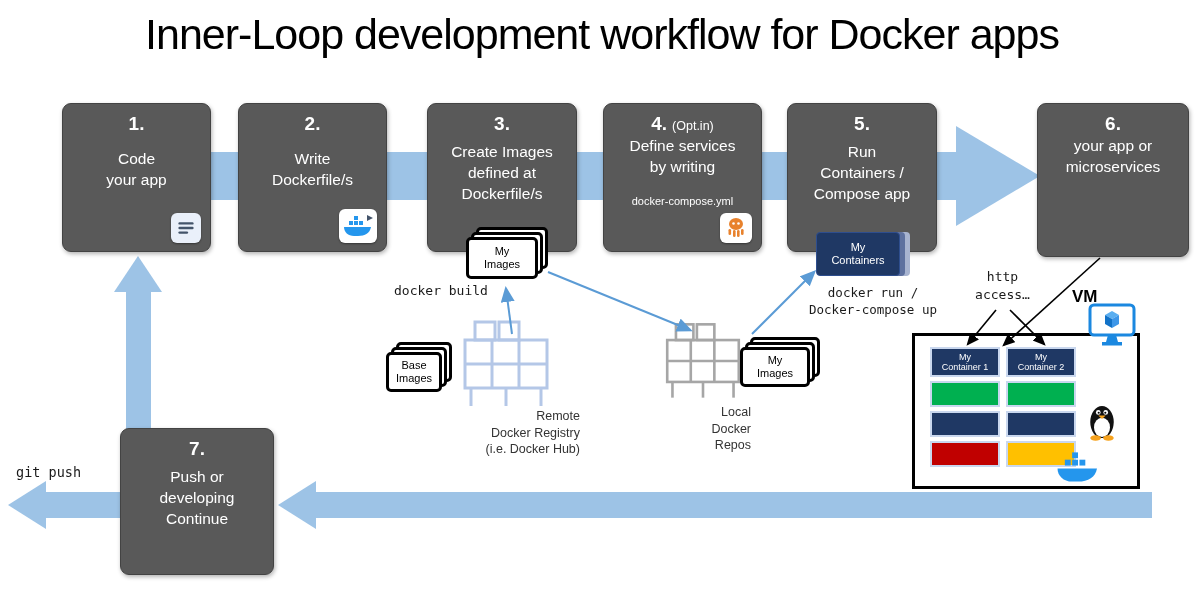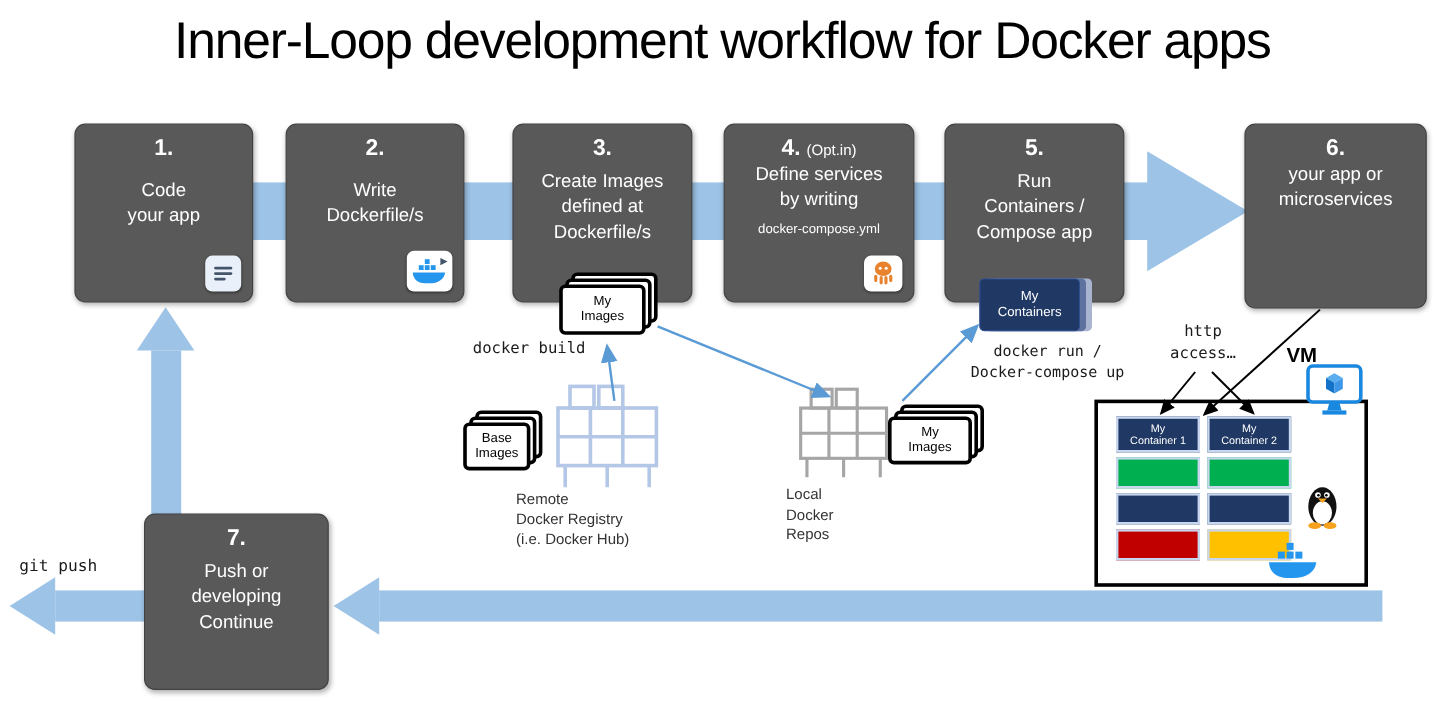--- a/index.html
+++ b/index.html
@@ -19,21 +19,21 @@
   
   .step{position:absolute;background:#595959;border:1px solid #434343;border-radius:9px;
         color:#fff;text-align:center;z-index:2;box-shadow:1px 2px 4px rgba(0,0,0,.3);}
   .step .num{font-size:19px;font-weight:700;margin-top:9px;}
   .step .numrow{display:flex;justify-content:center;align-items:baseline;gap:5px;margin-top:9px;}
   .step .numrow .num{margin-top:0;}
   .step .opt{font-size:12.5px;font-weight:400;}
   .step .line{font-size:15.5px;line-height:21px;}
   .step .line.gap{margin-top:13px;}
   .step .line.gap-sm{margin-top:6px;}
-  .step .tiny{font-size:11px;margin-top:8px;}
+  .step .tiny{font-size:11px;margin-top:18px;}
   .box-icon{position:absolute;right:9px;bottom:8px;background:#fff;border-radius:6px;
             display:flex;align-items:center;justify-content:center;box-shadow:0 1px 2px rgba(0,0,0,.4);}
 
   
   .stack{position:absolute;z-index:3;}
   .stack .sheet{position:absolute;background:#fff;border:3px solid #000;border-radius:5px;width:100%;height:100%;box-sizing:border-box;}
   .stack .b2{left:10px;top:-10px;}
   .stack .b1{left:5px;top:-5px;}
   .stack .front{left:0;top:0;display:flex;flex-direction:column;align-items:center;justify-content:center;}
   .stack .front div{font-size:11px;line-height:13px;color:#000;}
@@ -43,21 +43,21 @@
   .cstack .csheet{position:absolute;width:100%;height:100%;border-radius:4px;box-sizing:border-box;}
   .cstack .cb2{left:10px;top:0;background:#A8B4D0;}
   .cstack .cb1{left:5px;top:0;background:#5E719F;}
   .cstack .cfront{left:0;top:0;background:#1F3864;border:1px solid #2E4E8E;display:flex;flex-direction:column;
                   align-items:center;justify-content:center;}
   .cstack .cfront div{font-size:11px;line-height:13px;color:#fff;}
 
   .mono{position:absolute;font-family:"DejaVu Sans Mono",monospace;font-size:13px;color:#1a1a1a;z-index:3;}
 
   .shelf{position:absolute;z-index:1;}
-  .shelf-label{position:absolute;text-align:left;font-size:12.5px;line-height:16.5px;color:#333;z-index:2;}
+  .shelf-label{position:absolute;text-align:right;font-size:12.5px;line-height:16.5px;color:#333;z-index:2;}
 
   
   .vmbox{position:absolute;left:912px;top:333px;width:228px;height:156px;border:3px solid #000;background:#fff;z-index:2;box-sizing:border-box;}
   .vm-label{position:absolute;left:1072px;top:287px;font-size:17px;font-weight:700;color:#000;z-index:4;}
   .vm-monitor{position:absolute;left:1088px;top:303px;z-index:4;}
   .vm-col{position:absolute;width:70px;z-index:3;}
   .vm-hdr{height:30px;background:#1F3864;border:2px solid #C9D7EE;box-sizing:border-box;color:#fff;
           display:flex;flex-direction:column;align-items:center;justify-content:center;}
   .vm-hdr div{font-size:9px;line-height:10px;}
   .vm-cell{height:26px;margin-top:4px;border:2px solid #C9D7EE;box-sizing:border-box;}

